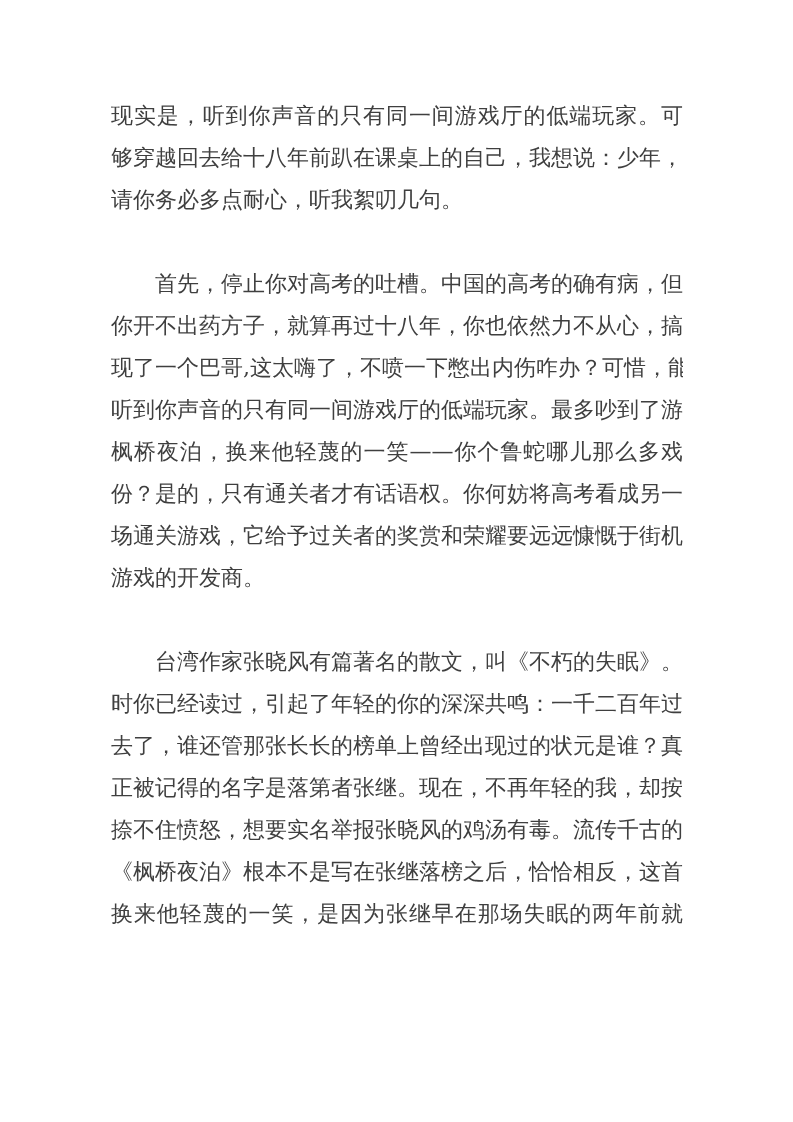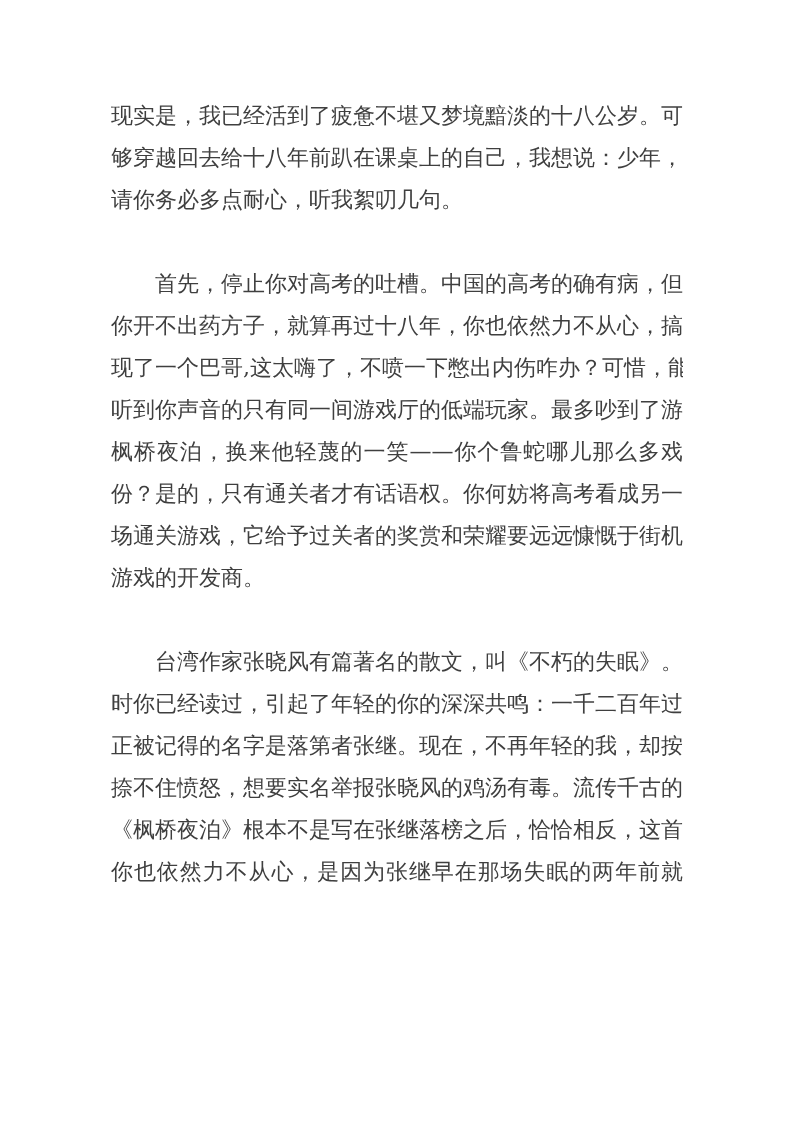--- a/index.html
+++ b/index.html
@@ -43,36 +43,37 @@
   .line.indent {
     text-indent: 44px;
   }
 </style>
 </head>
 <body>
 
 <div class="page" style="background: rgb(255, 255, 255);">
   <div class="text-block" style="color: rgb(63, 63, 63);">
       <div class="paragraph">
-        <div class="line">现实是，我已经活到了疲惫不堪又梦境黯淡的十八公岁。可</div>
+        <div class="line">现实是，听到你声音的只有同一间游戏厅的低端玩家。可</div>
         <div class="line">够穿越回去给十八年前趴在课桌上的自己，我想说：少年，</div>
         <div class="line no-justify">请你务必多点耐心，听我絮叨几句。</div>
       </div>
       <div class="paragraph">
         <div class="line indent">首先，停止你对高考的吐槽。中国的高考的确有病，但</div>
         <div class="line">你开不出药方子，就算再过十八年，你也依然力不从心，搞</div>
         <div class="line">现了一个巴哥,这太嗨了，不喷一下憋出内伤咋办？可惜，能</div>
         <div class="line">听到你声音的只有同一间游戏厅的低端玩家。最多吵到了游</div>
         <div class="line">枫桥夜泊，换来他轻蔑的一笑——你个鲁蛇哪儿那么多戏</div>
         <div class="line">份？是的，只有通关者才有话语权。你何妨将高考看成另一</div>
         <div class="line">场通关游戏，它给予过关者的奖赏和荣耀要远远慷慨于街机</div>
         <div class="line no-justify">游戏的开发商。</div>
       </div>
       <div class="paragraph">
         <div class="line indent">台湾作家张晓风有篇著名的散文，叫《不朽的失眠》。那</div>
         <div class="line">时你已经读过，引起了年轻的你的深深共鸣：一千二百年过</div>
+        <div class="line">去了，谁还管那张长长的榜单上曾经出现过的状元是谁？真</div>
         <div class="line">正被记得的名字是落第者张继。现在，不再年轻的我，却按</div>
         <div class="line">捺不住愤怒，想要实名举报张晓风的鸡汤有毒。流传千古的</div>
         <div class="line">《枫桥夜泊》根本不是写在张继落榜之后，恰恰相反，这首</div>
-        <div class="line">你也依然力不从心，是因为张继早在那场失眠的两年前就</div>
+        <div class="line">换来他轻蔑的一笑，是因为张继早在那场失眠的两年前就</div>
       </div>
     </div>
 </div>
 
 </body></html>

